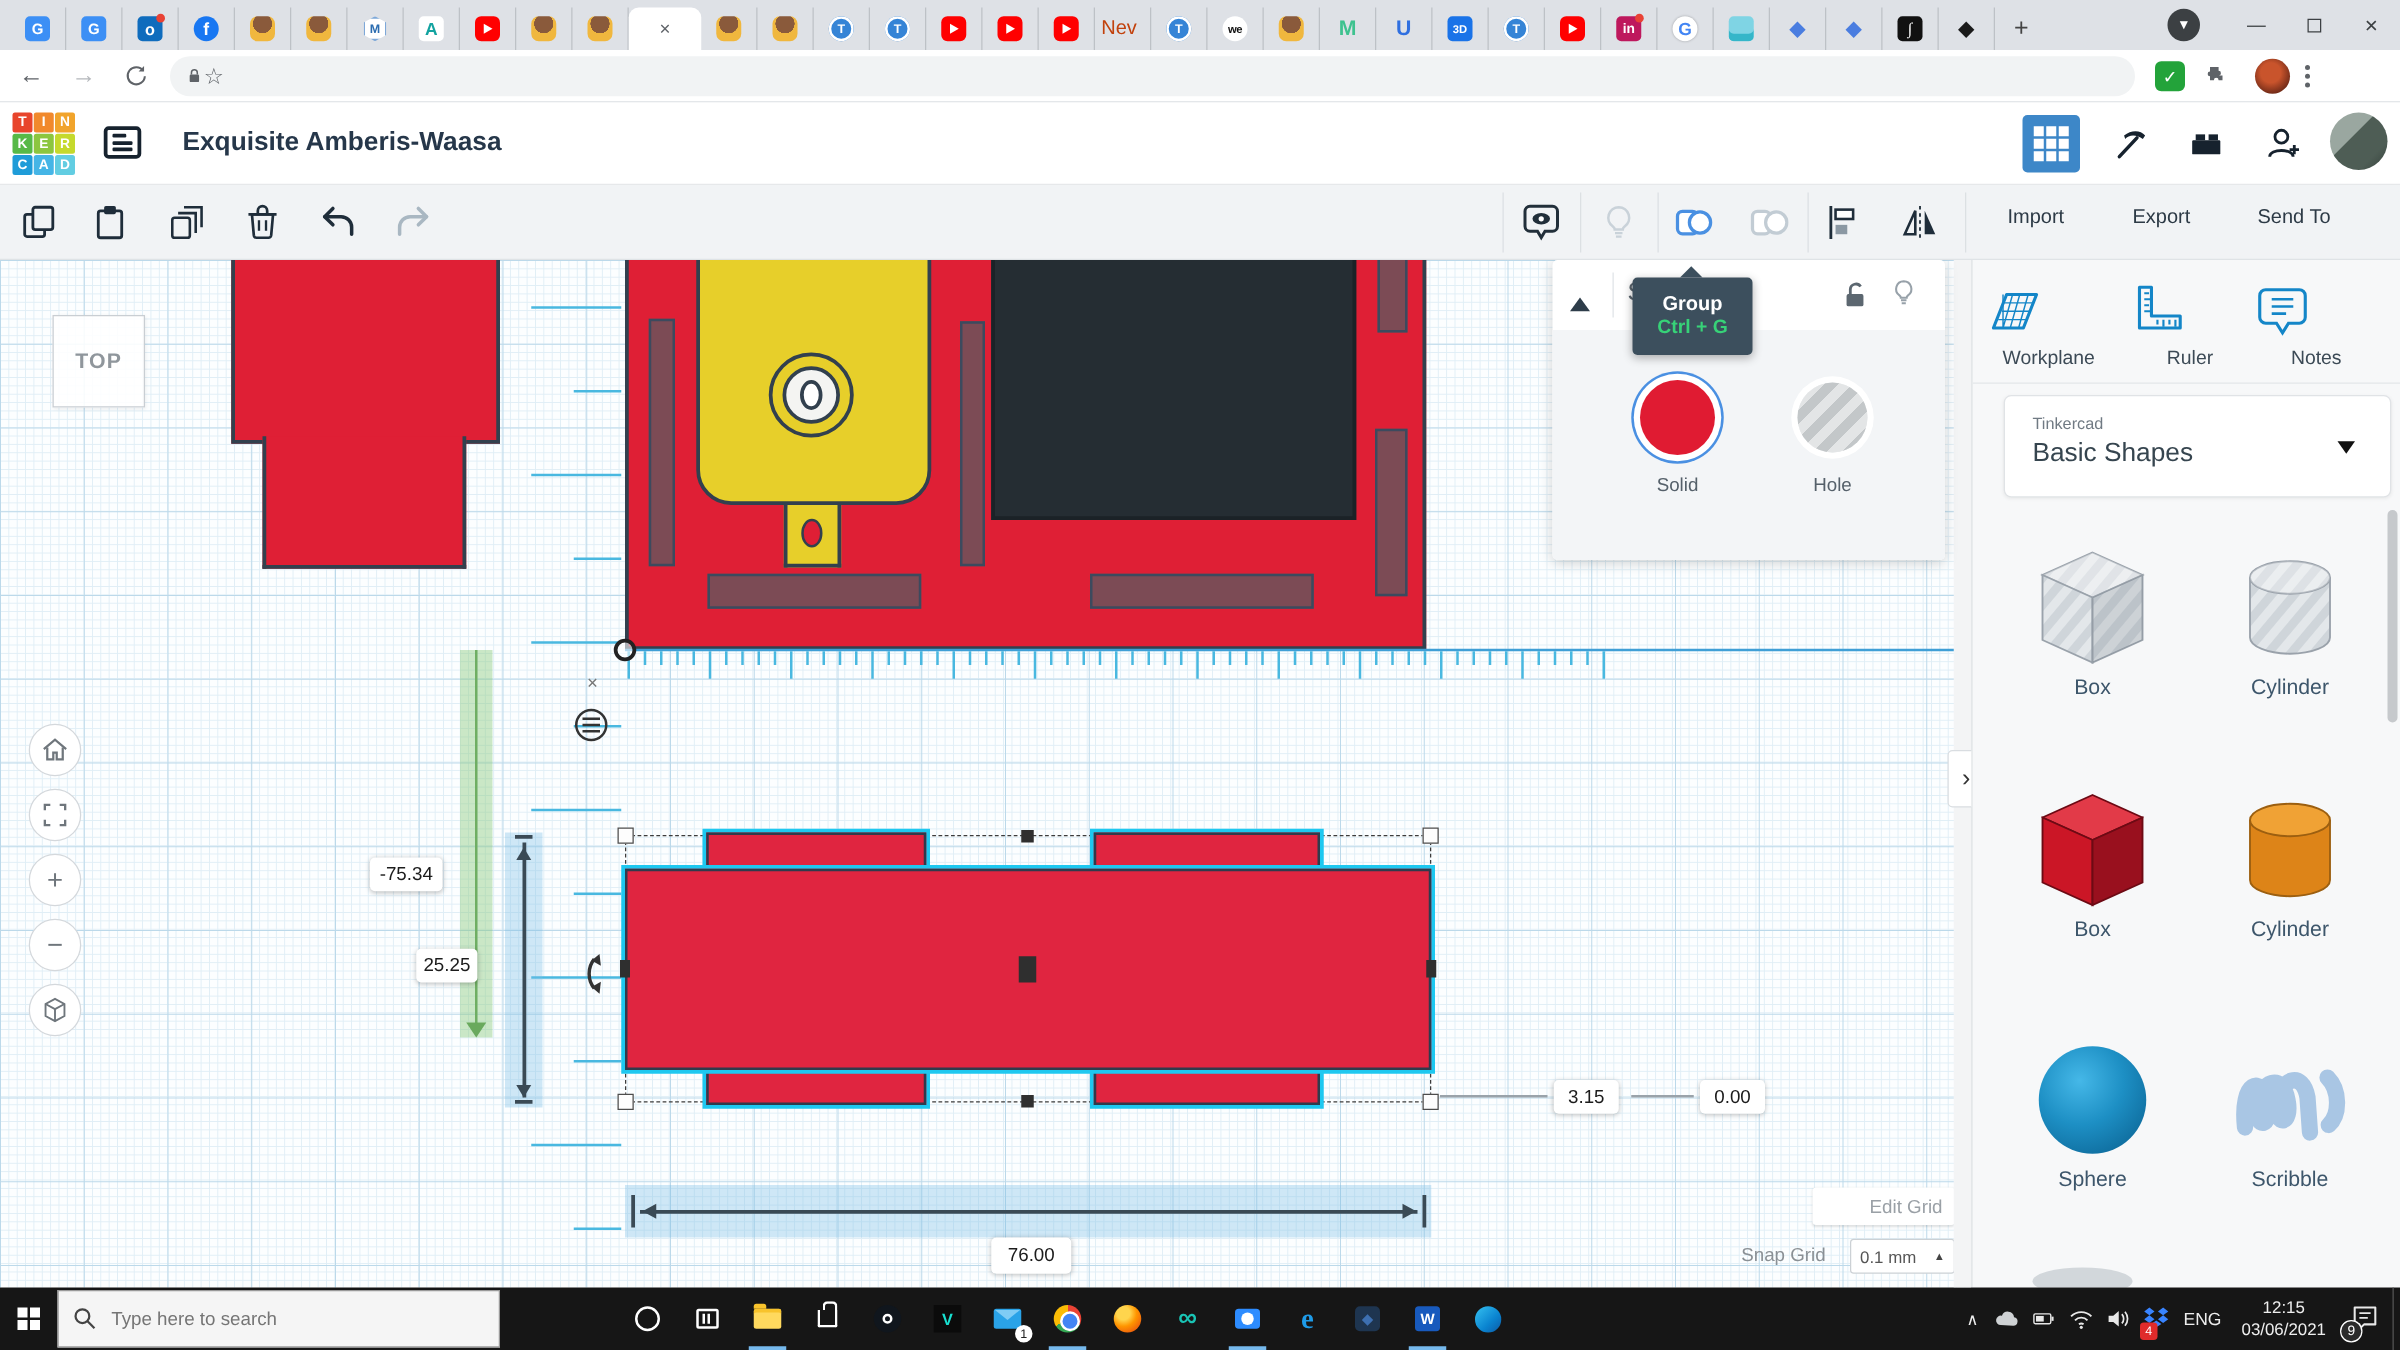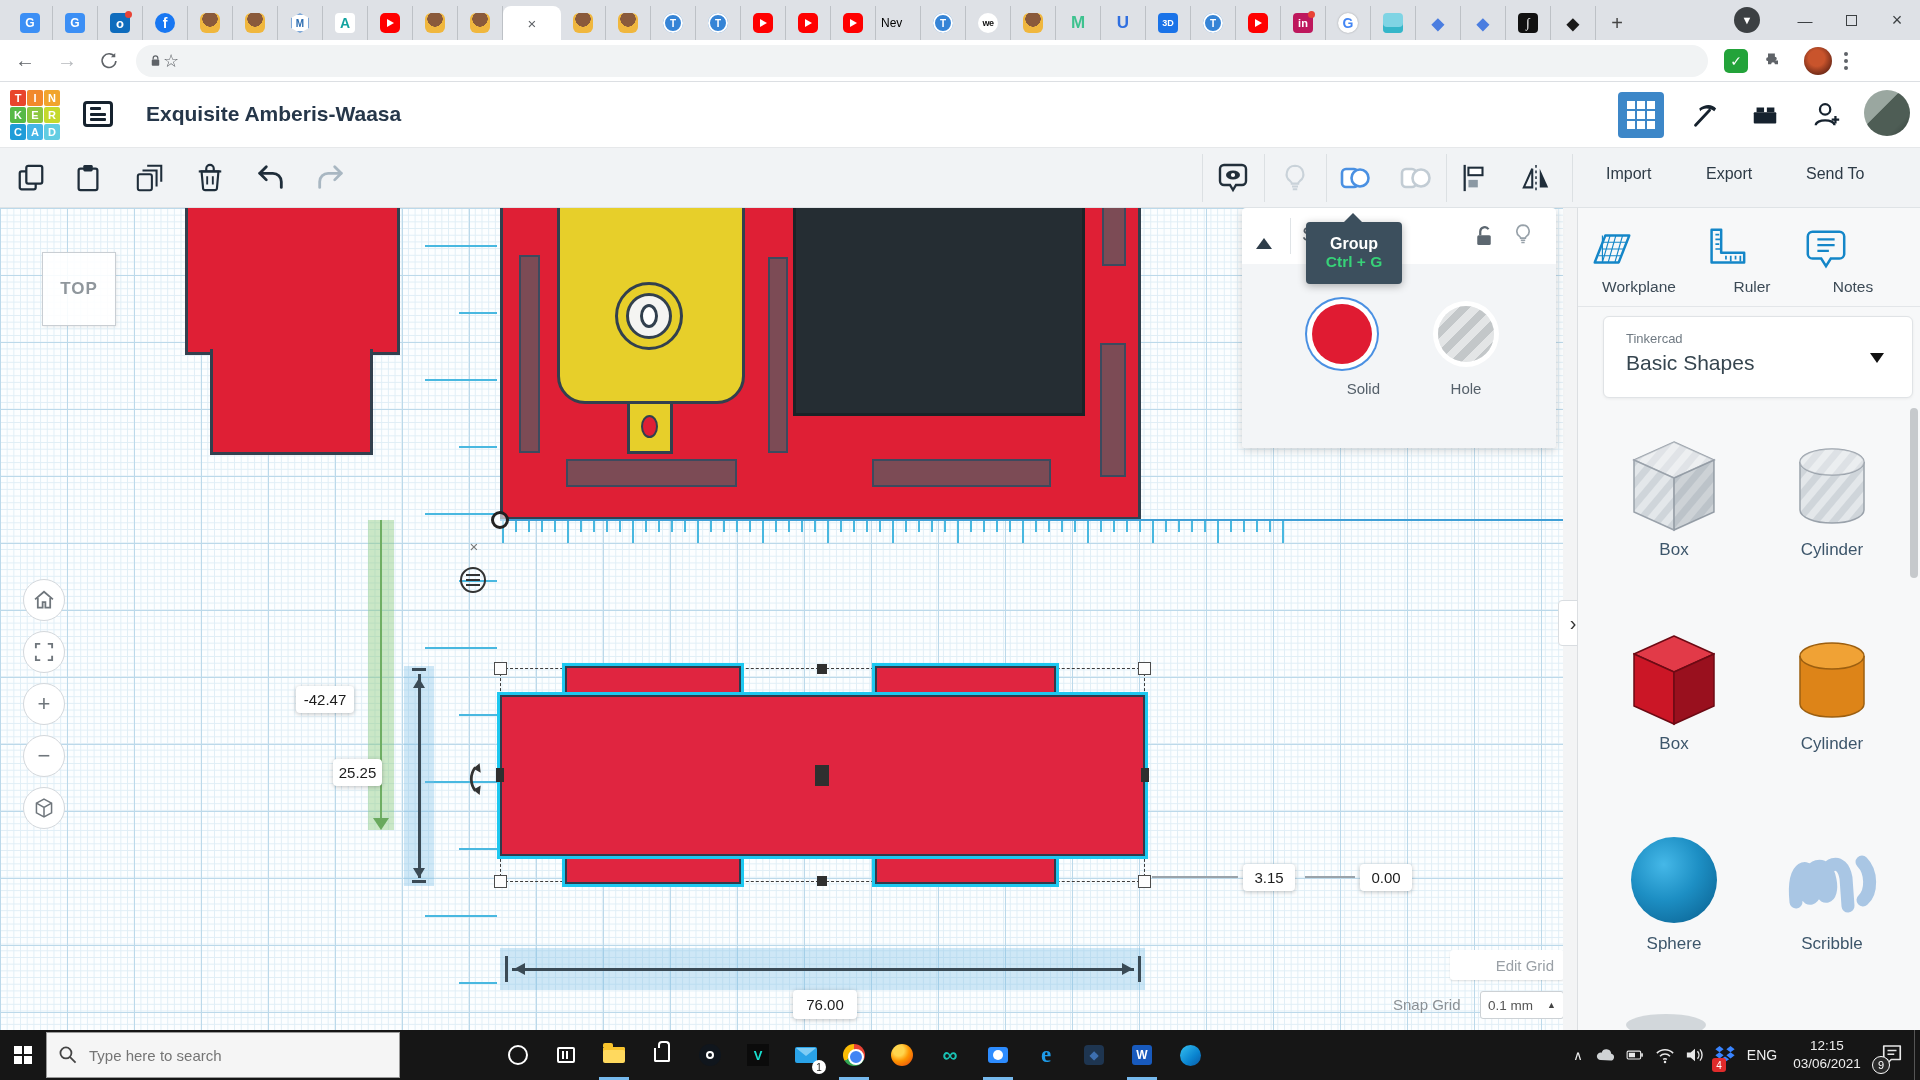--- a/index.html
+++ b/index.html
@@ -3,21 +3,21 @@
 <meta charset="utf-8">
 <style>
 *{margin:0;padding:0;box-sizing:border-box}
 body{font-family:"Liberation Sans",sans-serif;background:#000}
 #screen{position:relative;width:1920px;height:1080px;overflow:hidden;background:#fff}
 .abs{position:absolute}
 
 .tabstrip{position:absolute;left:0;top:0;width:1920px;height:40px;background:#dee1e6;display:flex;align-items:flex-end;padding-left:8px}
 .tab{width:45px;height:34px;display:flex;align-items:center;justify-content:center;border-right:1px solid #bdc1c6;position:relative;cursor:pointer}
 .tab.active{width:58px;background:#fff;border-radius:8px 8px 0 0;border-right:none}
-.tabtxt{font-size:12px;color:#000000;white-space:nowrap;overflow:hidden;width:34px}
+.tabtxt{font-size:16px;color:#c2410c;white-space:nowrap;overflow:hidden;width:34px}
 .tabclose{font-size:15px;color:#5f6368;line-height:1}
 .fv{width:20px;height:20px;border-radius:4px;display:flex;align-items:center;justify-content:center;font-weight:bold;font-size:12px;position:relative}
 .fv .dot{position:absolute;right:-2px;top:-2px;width:7px;height:7px;border-radius:50%;background:#e94235}
 .fv-tr{background:#3c8ff5;color:#fff}
 .fv-ol{background:#0f6cbd;color:#fff;font-size:13px}
 .fv-fb{background:#1877f2;color:#fff;border-radius:50%;font-size:14px}
 .fv-mk{background:radial-gradient(circle at 50% 30%,#8a5a3b 0 44%,#f0b73e 45%);border-radius:6px}
 .fv-hx{background:#fff;color:#2b6cb0;clip-path:polygon(50% 0,95% 25%,95% 75%,50% 100%,5% 75%,5% 25%);border:2px solid #7ea8d8;font-size:10px}
 .fv-ad{background:#fff;color:#13a3a0;font-size:14px}
 .fv-yt{background:#f00;border-radius:5px}
@@ -597,21 +597,21 @@
     <div class="abs" style="left:380px;top:312px;width:2px;height:302px;background:#6fae63"></div>
     <div class="abs" style="left:373px;top:610px;width:0;height:0;border:8px solid transparent;border-top:12px solid #69a95d"></div>
 
     <div class="abs" style="left:404px;top:458px;width:30px;height:220px;background:rgba(120,190,230,.35)"></div>
     <div class="abs" style="left:412px;top:460px;width:14px;height:2.5px;background:#3a4a55"></div>
     <div class="abs" style="left:412px;top:672px;width:14px;height:2.5px;background:#3a4a55"></div>
     <div class="abs" style="left:418px;top:466px;width:2.5px;height:204px;background:#3a4a55"></div>
     <div class="abs" style="left:413px;top:464px;border:6.5px solid transparent;border-bottom:10px solid #3a4a55"></div>
     <div class="abs" style="left:413px;top:660px;border:6.5px solid transparent;border-top:10px solid #3a4a55"></div>
 
-    <div class="abs meas" style="left:296px;top:478px;width:58px;height:27px">-42.47</div>
+    <div class="abs meas" style="left:296px;top:478px;width:58px;height:27px">-75.34</div>
     <div class="abs meas" style="left:333px;top:551px;width:49px;height:27px">25.25</div>
 
     <div class="abs" style="left:452px;top:550px;z-index:20">
         <svg width="34" height="40" viewBox="0 0 32 32" fill="none">
           <path d="M22 6 A14 16 0 0 0 22 28" stroke="#333" stroke-width="2.6"></path>
           <path d="M26 2l-6 5 7 4z" fill="#333"></path>
           <path d="M26 32l-6-5 7-4z" fill="#333"></path>
         </svg>
       </div>
 
@@ -691,21 +691,21 @@
           </svg>
         </div>
       <div class="abs" style="left:270px;top:12px">
           <svg width="22" height="28" viewBox="0 0 32 32" fill="none">
             <path d="M16 3a9 9 0 0 1 5 16.4c-1 .8-1.6 1.6-1.6 2.6h-6.8c0-1-.6-1.8-1.6-2.6A9 9 0 0 1 16 3z" stroke="#97a1a9" stroke-width="2.4"></path>
             <path d="M12.8 25h6.4M13.6 28.5h4.8" stroke="#97a1a9" stroke-width="2.2"></path>
           </svg>
         </div>
       <div class="panelbody">
         <div class="abs" style="left:70px;top:40px;width:60px;height:60px;border-radius:50%;background:#e01b32;box-shadow:0 0 0 5px #fff,0 0 0 7px #4a90e2"></div>
-        <div class="abs" style="left:62px;top:116px;width:76px;text-align:right;font-size:15px;color:#55606a">Solid</div>
+        <div class="abs" style="left:62px;top:116px;width:76px;text-align:center;font-size:15px;color:#55606a">Solid</div>
         <div class="abs" style="left:196px;top:42px;width:56px;height:56px;border-radius:50%;background:repeating-linear-gradient(135deg,#c3c7c9 0 8px,#e3e5e6 8px 16px);box-shadow:0 0 0 5px #fff,0 1px 4px rgba(0,0,0,.15)"></div>
         <div class="abs" style="left:186px;top:116px;width:76px;text-align:center;font-size:15px;color:#55606a">Hole</div>
       </div>
     </div>
 
     <div class="abs tooltip">
       <span class="tt1">Group</span>
       <span class="tt2">Ctrl + G</span>
     </div>
 

